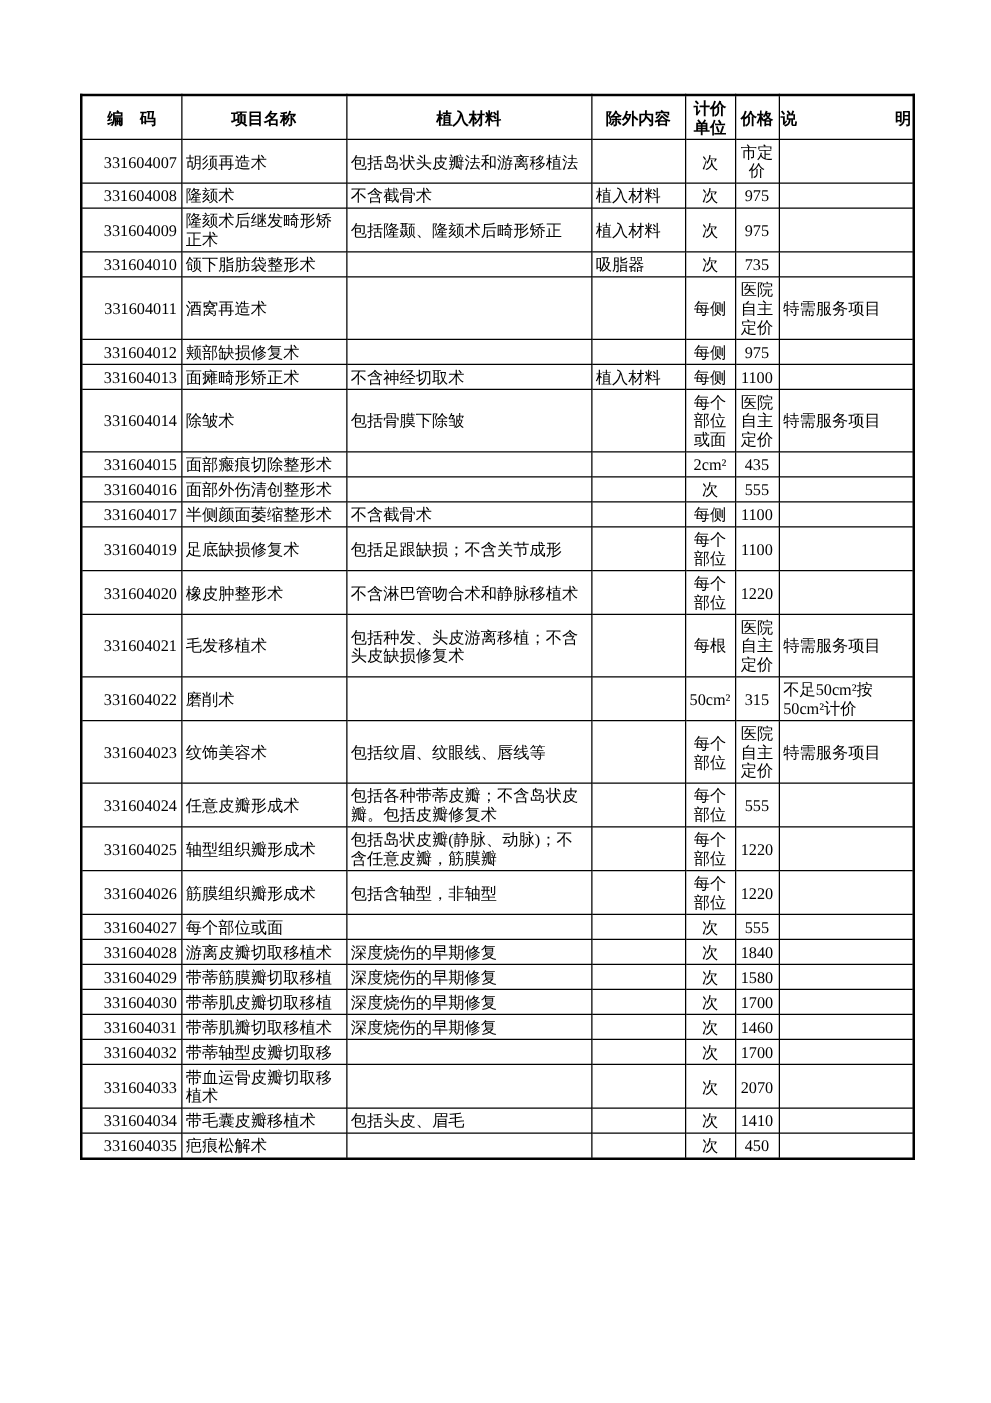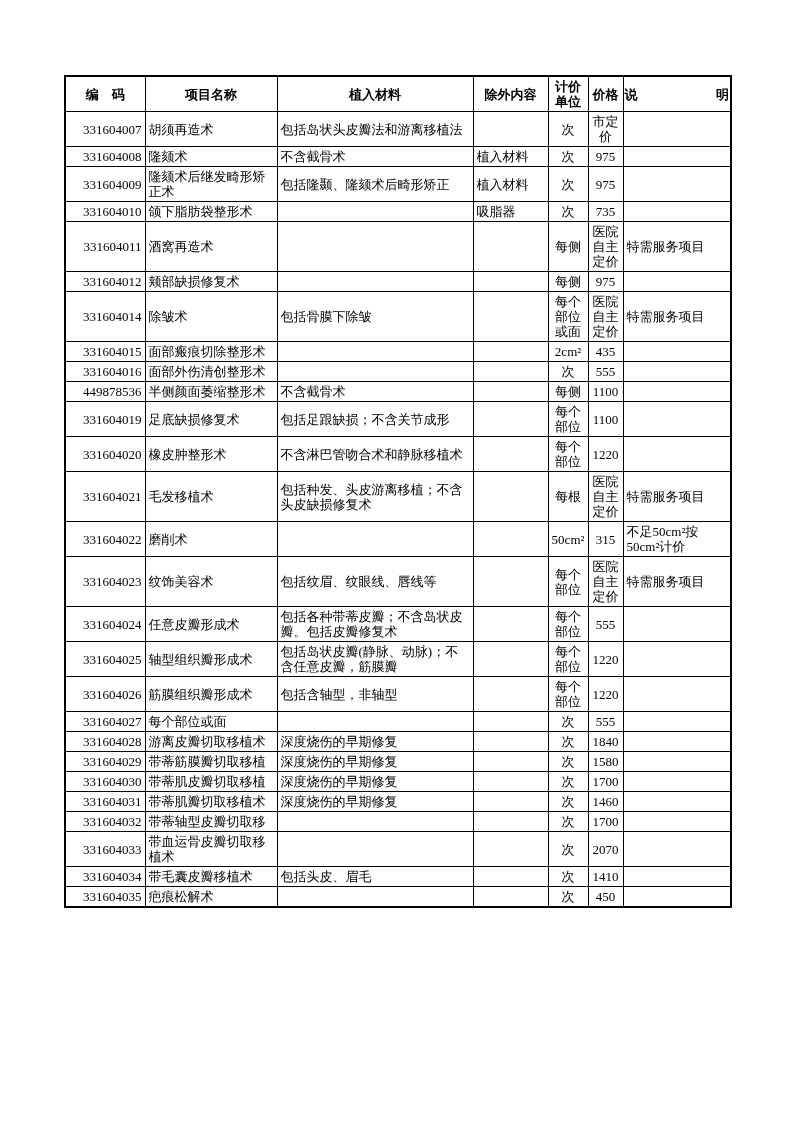--- a/index.html
+++ b/index.html
@@ -128,20 +128,29 @@
         <tr>
           <td class="col-code">331604012</td>
           <td class="col-name">颊部缺损修复术</td>
           <td class="col-content"></td>
           <td class="col-excl"></td>
           <td class="col-unit">每侧</td>
           <td class="col-price">975</td>
           <td class="col-remark"></td>
         </tr>
         <tr>
+          <td class="col-code">331604013</td>
+          <td class="col-name">面瘫畸形矫正术</td>
+          <td class="col-content">不含神经切取术</td>
+          <td class="col-excl">植入材料</td>
+          <td class="col-unit">每侧</td>
+          <td class="col-price">1100</td>
+          <td class="col-remark"></td>
+        </tr>
+        <tr>
           <td class="col-code">331604014</td>
           <td class="col-name">除皱术</td>
           <td class="col-content">包括骨膜下除皱</td>
           <td class="col-excl"></td>
           <td class="col-unit">每个部位或面</td>
           <td class="col-price">医院自主定价</td>
           <td class="col-remark">特需服务项目</td>
         </tr>
         <tr>
           <td class="col-code">331604015</td>
@@ -155,21 +164,21 @@
         <tr>
           <td class="col-code">331604016</td>
           <td class="col-name">面部外伤清创整形术</td>
           <td class="col-content"></td>
           <td class="col-excl"></td>
           <td class="col-unit">次</td>
           <td class="col-price">555</td>
           <td class="col-remark"></td>
         </tr>
         <tr>
-          <td class="col-code">449878536</td>
+          <td class="col-code">331604017</td>
           <td class="col-name">半侧颜面萎缩整形术</td>
           <td class="col-content">不含截骨术</td>
           <td class="col-excl"></td>
           <td class="col-unit">每侧</td>
           <td class="col-price">1100</td>
           <td class="col-remark"></td>
         </tr>
         <tr>
           <td class="col-code">331604019</td>
           <td class="col-name">足底缺损修复术</td>

